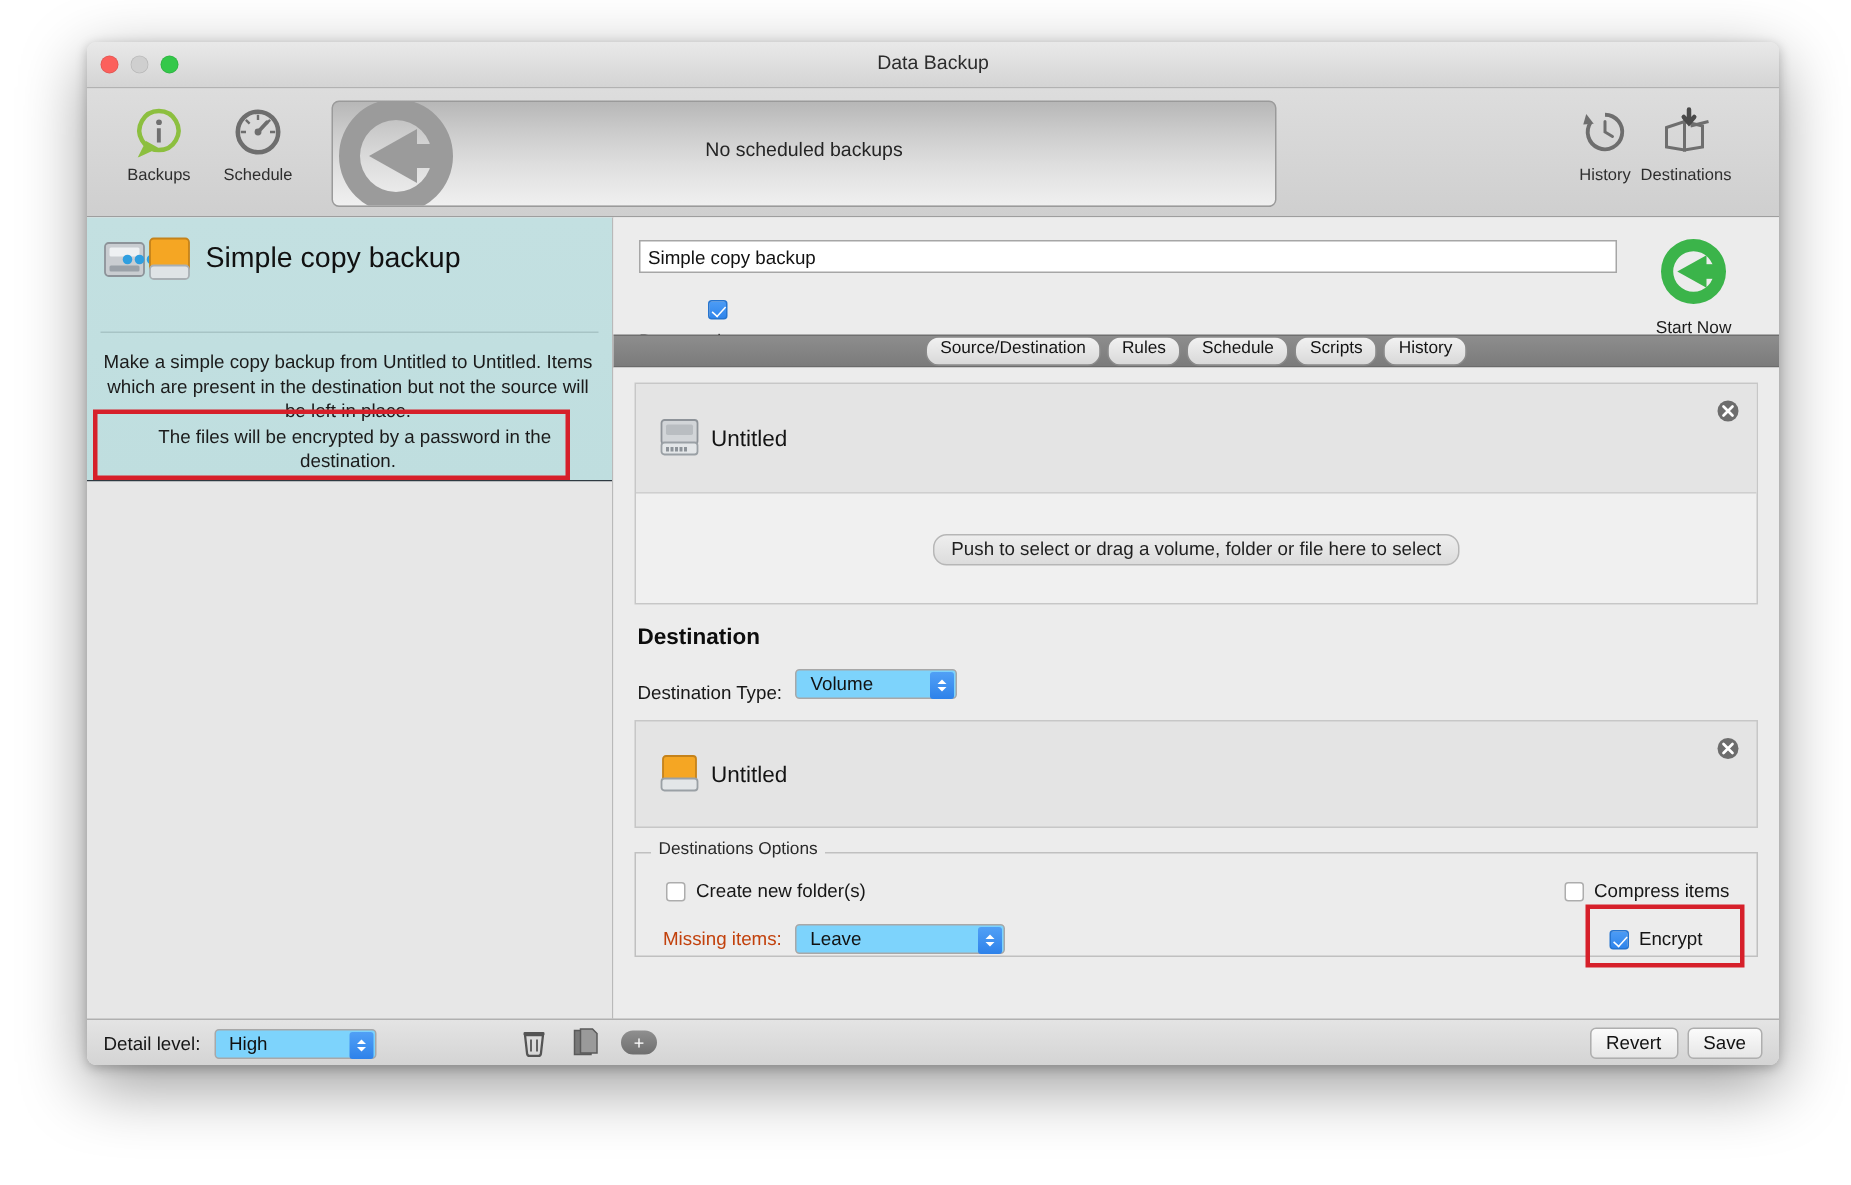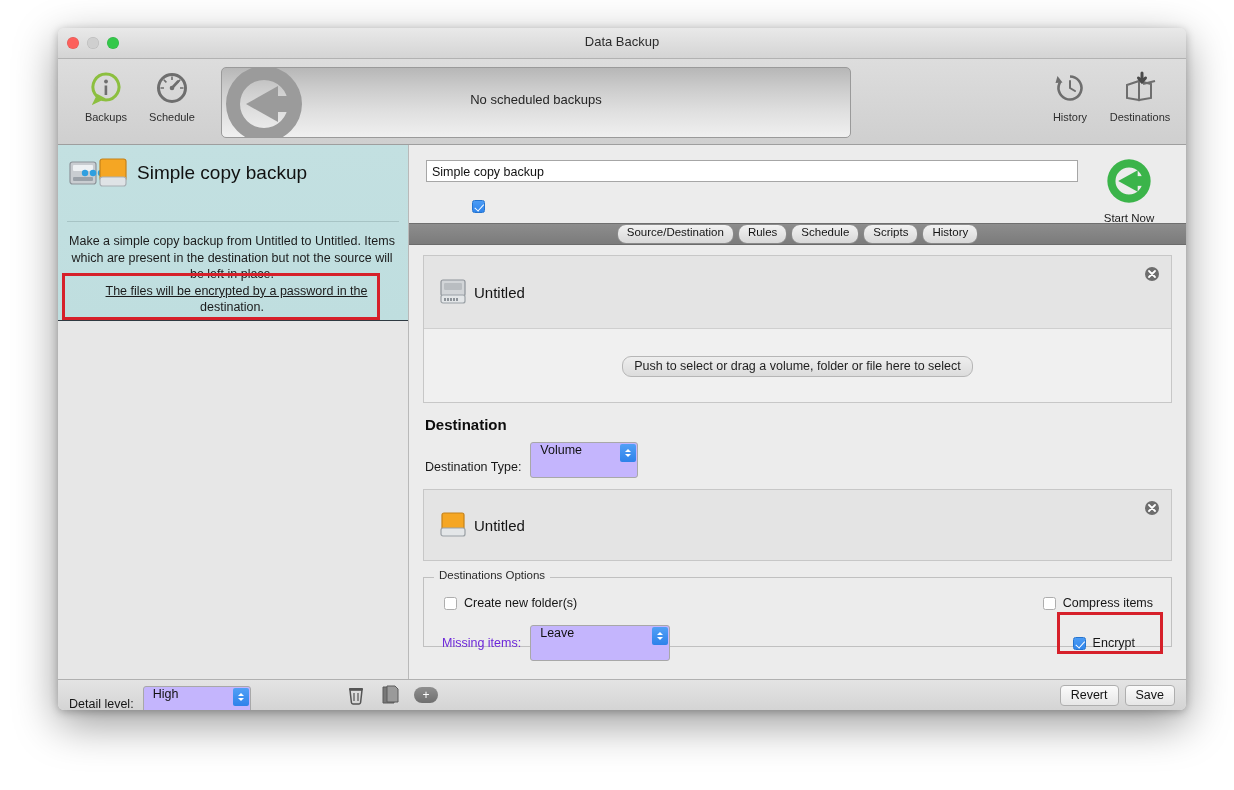--- a/index.html
+++ b/index.html
@@ -111,21 +111,21 @@
   .sb-head-icon { width: 62px; height: 40px; flex: none; }
   .sb-title { font-size: 19px; color: #111; margin-left: 7px; }
   .sb-rule {
     position: absolute; left: 9px; right: 9px; top: 76px;
     height: 1px; background: #a7c4c5;
   }
   .sb-desc {
     position: absolute; left: 10px; right: 12px; top: 88px;
     font-size: 12.5px; color: #1b1b1b; line-height: 16.5px; text-align: center;
   }
-  .sb-desc .indent { display: block; text-indent: 9px; text-decoration: underline; }
+  .sb-desc .indent { display: block; text-indent: 9px; }
   .highlight-box {
     position: absolute;
     left: 4px; top: 128px;
     width: 318px; height: 47px;
     border: 3px solid #d6202a;
     box-sizing: border-box;
     pointer-events: none;
   }
   .sb-rest { position: absolute; top: 176px; left:0; right:0; bottom:0; background:#e7e7e7; }
 
@@ -255,26 +255,26 @@
     color: #0d0d0d;
   }
   .dest-type-row {
     display: flex; align-items: center;
     margin: 9px 0 0 16px;
   }
   .dest-type-label { font-size: 12.5px; color: #181818; margin-right: 9px; margin-top: 13px; }
 
   .popup {
     position: relative;
-    background: #c4b5fd;
+    background: #7dd3fc;
     border: 1px solid #a8a8a8;
     border-radius: 3px;
-    height: 36px;
+    height: 20px;
     display: inline-flex;
-    align-items: flex-start;
+    align-items: center;
     box-sizing: border-box;
     cursor: default;
   }
   .popup .pv { font-size: 12.5px; color: #111; padding: 0 26px 0 9px; }
   .popup .stepper {
     position: absolute; right: 1px; top: 1px;
     width: 16px; height: 18px;
     border-radius: 2px;
     background: linear-gradient(to bottom, #51a0f6 0%, #2e82ea 100%);
     display: flex; flex-direction: column;
@@ -316,21 +316,21 @@
     position: absolute; left: 20px; top: 18px; right: 18px;
     display: flex; align-items: center; justify-content: space-between;
   }
   .opt-row2 {
     position: absolute; left: 18px; top: 47px; right: 18px;
     display: flex; align-items: center; justify-content: space-between;
   }
   .opt-cb { display: flex; align-items: center; gap: 7px; }
   .opt-cb span.lb { font-size: 12.5px; color: #161616; }
   .missing-wrap { display: flex; align-items: center; }
-  .missing-label { font-size: 12.5px; color: #6d28d9; margin-right: 9px; }
+  .missing-label { font-size: 12.5px; color: #c2410c; margin-right: 9px; }
 
   .encrypt-highlight {
     position: absolute;
     right: 8px; top: 34px;
     width: 106px; height: 42px;
     border: 3px solid #d6202a;
     box-sizing: border-box;
     pointer-events: none;
   }
 
@@ -435,21 +435,21 @@
         <div class="tb-icon">
           <svg width="32" height="32" viewBox="0 0 32 32">
             <path d="M16 4.5 A11.5 11.5 0 1 1 6.5 9.5" fill="none" stroke="#6e6e6e" stroke-width="2.6"></path>
             <path d="M3.5 4 L8.5 10.5 L1.5 11 Z" fill="#6e6e6e"></path>
             <path d="M16 9 L16 16 L21 19" fill="none" stroke="#6e6e6e" stroke-width="2" stroke-linecap="round"></path>
           </svg>
         </div>
         <div class="tb-label">History</div>
       </div>
 
-      <div class="tb-item" style="right:4px; width:84px;text-align:center;">
+      <div class="tb-item" style="right:20px; width:84px;text-align:center;">
         <div class="tb-icon">
           <svg width="36" height="34" viewBox="0 0 36 34">
             <path d="M5 14 L17 10 L17 29 L5 27 Z" fill="none" stroke="#6e6e6e" stroke-width="2"></path>
             <path d="M17 10 L29 13 L29 27 L17 29 Z" fill="none" stroke="#6e6e6e" stroke-width="2"></path>
             <path d="M21 13 L33 10" fill="none" stroke="#6e6e6e" stroke-width="2"></path>
             <path d="M20 2 L20 10 M16.5 7 L20 11 L23.5 7" fill="none" stroke="#4a4a4a" stroke-width="3" stroke-linecap="round"></path>
           </svg>
         </div>
         <div class="tb-label">Destinations</div>
       </div>

